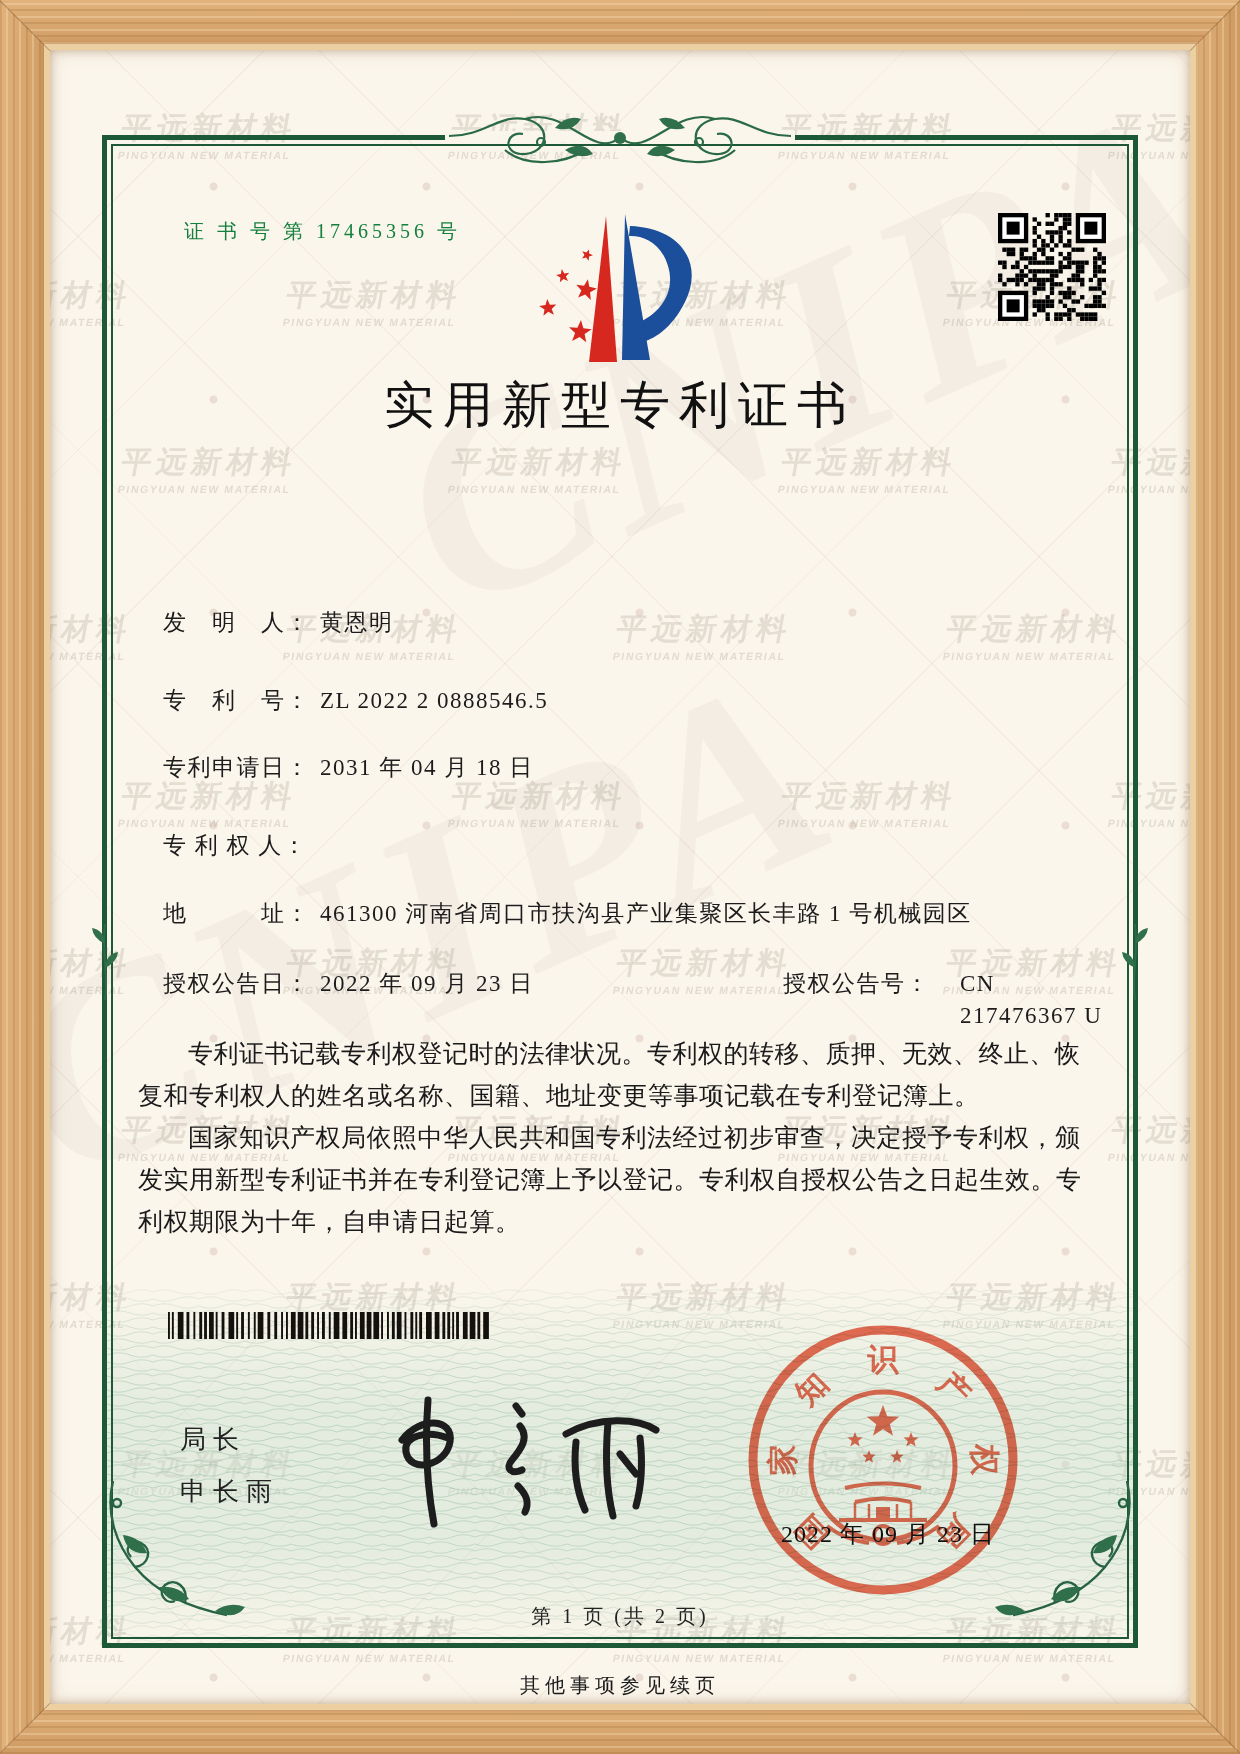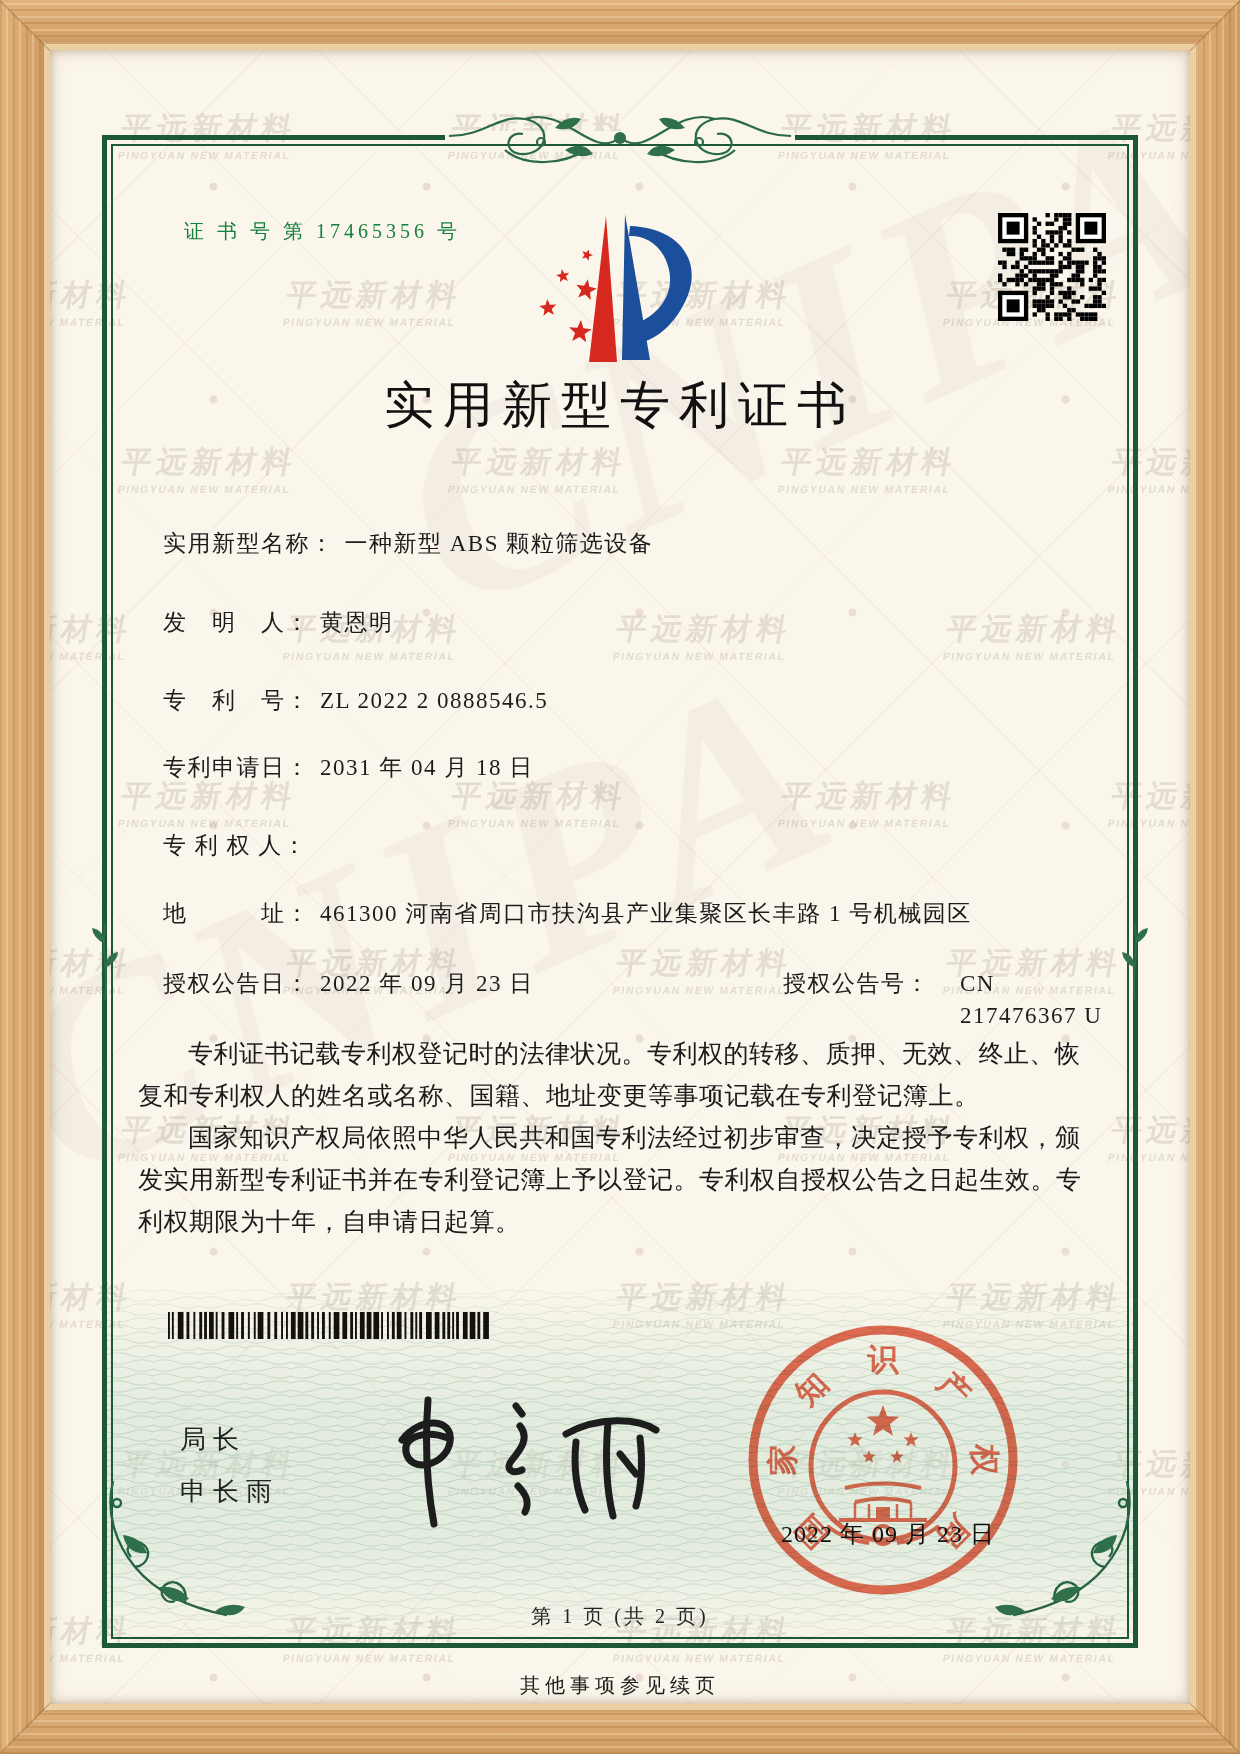--- a/index.html
+++ b/index.html
@@ -632,24 +632,20 @@
       <rect x="18" y="0" width="7" height="7" fill="#000"></rect>
       <rect x="19" y="1" width="5" height="5" fill="#fff"></rect>
       <rect x="20" y="2" width="3" height="3" fill="#000"></rect>
       <rect x="0" y="18" width="7" height="7" fill="#000"></rect>
       <rect x="1" y="19" width="5" height="5" fill="#fff"></rect>
       <rect x="2" y="20" width="3" height="3" fill="#000"></rect>
     </svg>
 
   <h1 class="title">实用新型专利证书</h1>
 
-  <div class="field-row" style="top:478px">
-    <span class="f-label"><span>实用新型名称</span><span>：</span></span>
-    <span class="f-value">一种新型 ABS 颗粒筛选设备</span>
-  </div>
   <div class="field-row" style="top:557px">
     <span class="f-label"><span>发　明　人</span><span>：</span></span>
     <span class="f-value">黄恩明</span>
   </div>
   <div class="field-row" style="top:635px">
     <span class="f-label"><span>专　利　号</span><span>：</span></span>
     <span class="f-value">ZL 2022 2 0888546.5</span>
   </div>
   <div class="field-row" style="top:702px">
     <span class="f-label"><span>专利申请日</span><span>：</span></span>

